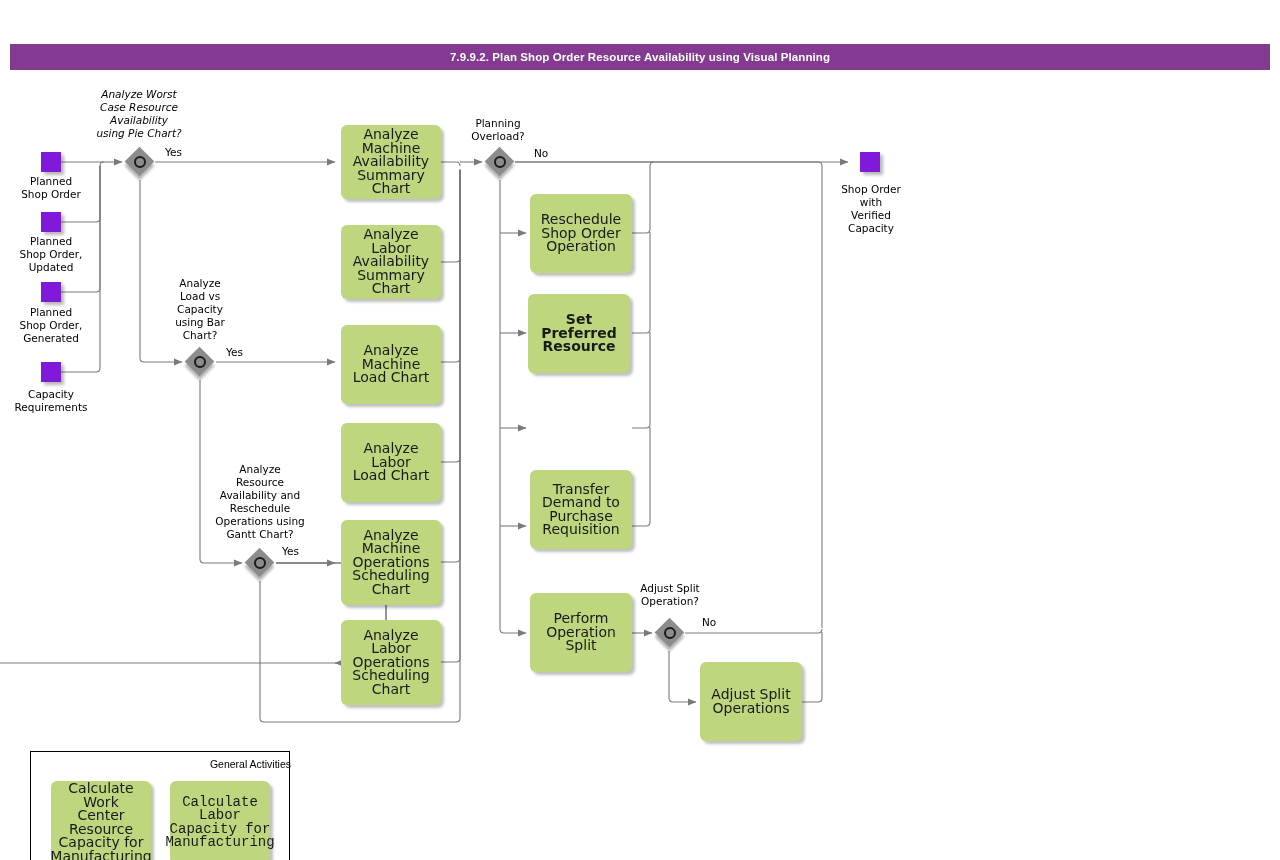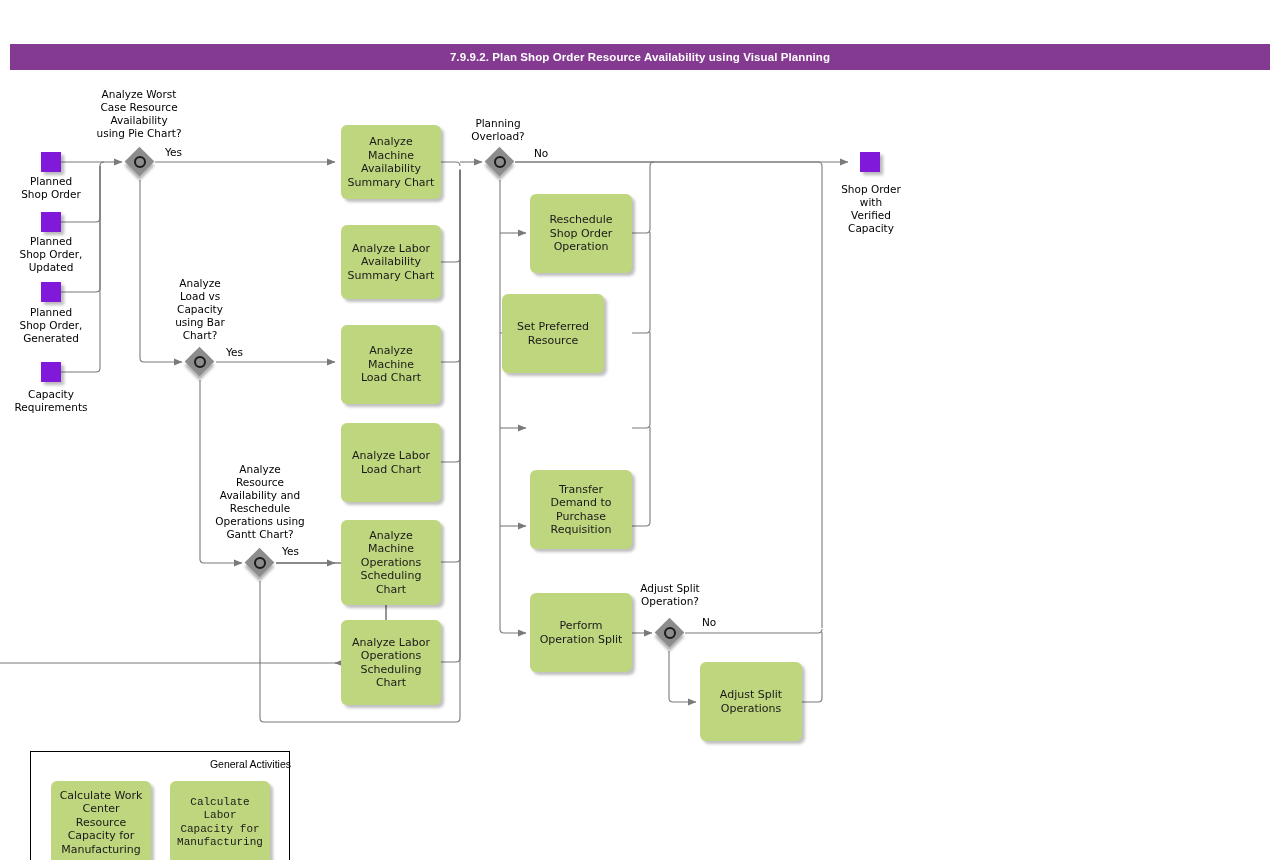--- a/index.html
+++ b/index.html
@@ -98,21 +98,21 @@
   
   .task {
     position: absolute;
     background: #bed67e;
     border-radius: 6px;
     box-shadow: 3px 3px 3px rgba(0,0,0,0.25);
     display: flex;
     align-items: center;
     justify-content: center;
     text-align: center;
-    font-size: 11px;
+    font-size: 14px;
     color: #1a1a1a;
     line-height: 13.5px;
     padding: 2px 5px;
     box-sizing: border-box;
     white-space: pre-line;
   }
   
   .edge-label {
     position: absolute;
     font-size: 10.5px;
@@ -233,21 +233,21 @@
   <div class="dataobj" style="left:860px; top:120px;"></div>
   <div class="dataobj-label" style="left:818px; top:151px; width:106px;">Shop Order
 with
 Verified
 Capacity</div>
 
   <div class="gateway" style="left:125px; top:115px;">
     <div class="diamond"></div>
     <div class="ring"></div>
   </div>
-  <div class="gateway-label" style="left:76px; top:56px; width:126px;">Analyze Worst
+  <div class="gateway-label" style="left:76px; top:56px; width:126px;font-style:italic;">Analyze Worst
 Case Resource
 Availability
 using Pie Chart?</div>
   <div class="edge-label" style="left:165px; top:114px;">Yes</div>
 
   <div class="gateway" style="left:185px; top:315px;">
     <div class="diamond"></div>
     <div class="ring"></div>
   </div>
   <div class="gateway-label" style="left:158px; top:245px; width:84px;">Analyze
@@ -306,21 +306,21 @@
 
   <div class="task" style="left:341px; top:588px; width:100px; height:85px;">Analyze Labor
 Operations
 Scheduling
 Chart</div>
 
   <div class="task" style="left:530px; top:162px; width:102px; height:79px;">Reschedule
 Shop Order
 Operation</div>
 
-  <div class="task" style="left:502px; top:262px; width:102px; height:79px;">Set Preferred
+  <div class="task" style="left:528px; top:262px; width:102px; height:79px;font-weight:bold;">Set Preferred
 Resource</div>
 
 
   <div class="task" style="left:530px; top:438px; width:102px; height:79px;">Transfer
 Demand to
 Purchase
 Requisition</div>
 
   <div class="task" style="left:530px; top:561px; width:102px; height:79px;">Perform
 Operation Split</div>

